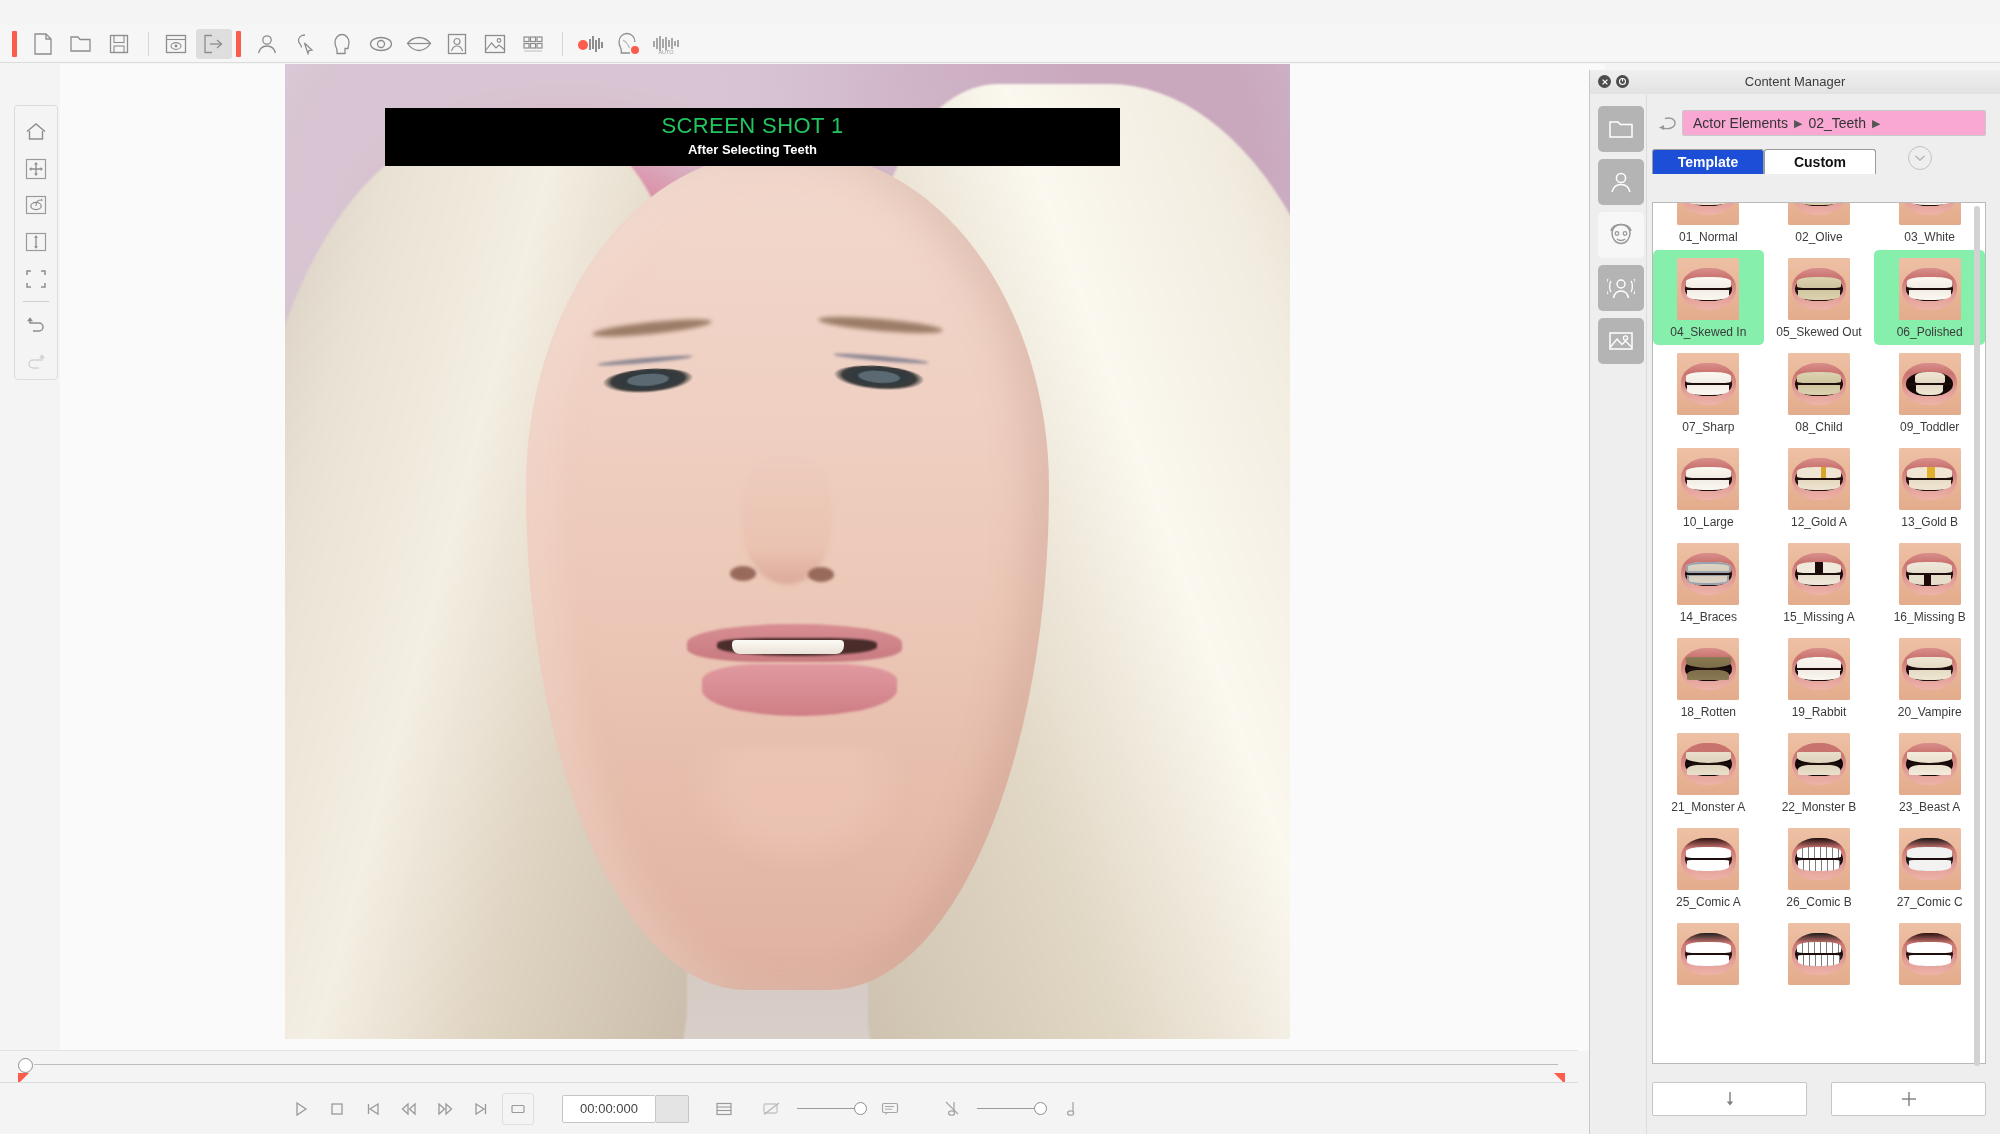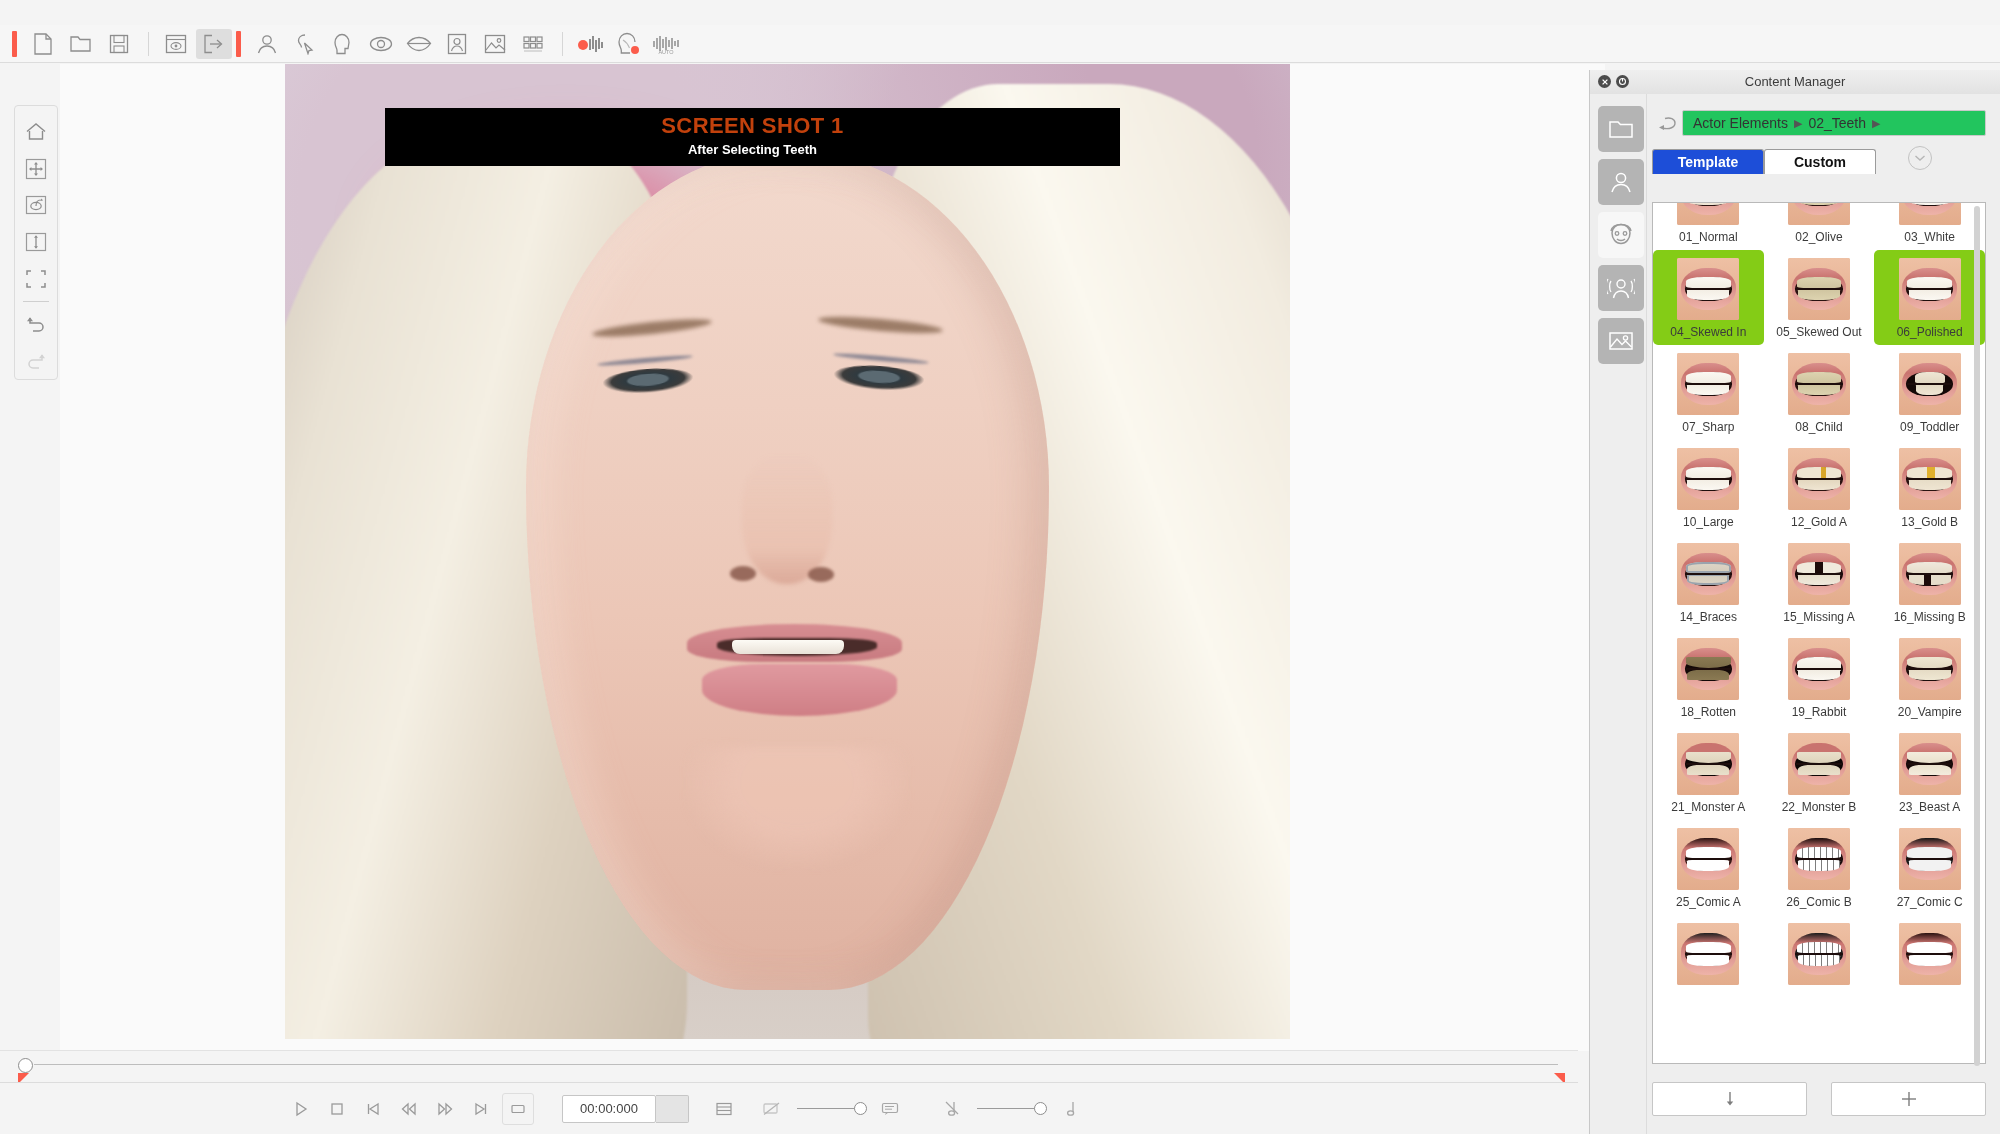--- a/index.html
+++ b/index.html
@@ -131,21 +131,21 @@
   .chin{
     position:absolute;left:40%;top:70%;width:220px;height:120px;
     background:radial-gradient(ellipse at 50% 30%,rgba(240,200,185,.55) 0 40%,rgba(240,200,185,0) 75%);
     filter:blur(4px);
   }
 
   .banner{
     position:absolute;left:100px;top:44px;width:735px;height:58px;
     background:#000;display:flex;flex-direction:column;align-items:center;justify-content:center;
   }
-  .banner .l1{color:#c2410c;font-size:22px;font-weight:bold;letter-spacing:.4px;line-height:25px;}
+  .banner .l1{color:#22c55e;font-size:22px;font-weight:normal;letter-spacing:.4px;line-height:25px;}
   .banner .l2{color:#fff;font-size:13px;font-weight:bold;line-height:24px;}
 
   
   .tlstrip{
     position:absolute;left:0;bottom:51px;width:1578px;height:32px;
     background:#f4f4f4;border-top:1px solid #e2e2e2;
   }
   .tl-line{position:absolute;left:34px;top:13px;width:1524px;height:1px;background:#bdbdbd;}
   .tl-knob{
     position:absolute;left:18px;top:7px;width:13px;height:13px;border-radius:50%;
@@ -197,21 +197,21 @@
   .cmtab{
     width:46px;height:46px;border-radius:5px;background:#b4b4b4;
     display:flex;align-items:center;justify-content:center;
   }
   .cmtab.sel{background:#f7f7f7;}
 
   .cm-main{position:absolute;left:62px;top:8px;right:0;bottom:0;}
   .bcrow{display:flex;align-items:center;height:30px;margin-top:6px;}
   .backbtn{width:30px;height:26px;display:flex;align-items:center;justify-content:center;}
   .bcbox{
-    flex:1;margin-right:14px;height:26px;background:#22c55e;border:1px solid #c9c9c9;border-radius:2px;
+    flex:1;margin-right:14px;height:26px;background:#f9a8d4;border:1px solid #c9c9c9;border-radius:2px;
     display:flex;align-items:center;padding-left:10px;font-size:14px;color:#333;gap:6px;box-sizing:border-box;
   }
   .bcarrow{color:#555;font-size:11px;}
 
   .tabsrow{display:flex;align-items:flex-end;height:28px;margin-top:8px;position:relative;}
   .ctab{
     width:112px;height:25px;display:flex;align-items:center;justify-content:center;
     font-size:14px;font-weight:bold;border:1px solid #9b9b9b;border-bottom:none;
     border-radius:3px 3px 0 0;box-sizing:border-box;
   }
@@ -227,21 +227,21 @@
     background:#fff;border:1px solid #b9b9b9;overflow:hidden;
   }
   .grid{
     position:absolute;left:0;top:-48px;width:100%;
     display:grid;grid-template-columns:repeat(3,1fr);
   }
   .cell{
     display:flex;flex-direction:column;align-items:center;justify-content:flex-end;
     padding:8px 0 6px 0;border-radius:5px;
   }
-  .cell.sel{background:#84cc16;}
+  .cell.sel{background:#86efac;}
   .thumb{
     width:62px;height:62px;border-radius:2px;overflow:hidden;position:relative;
     background:#e8b79a;
   }
   .clabel{font-size:12px;color:#3b3b3b;margin-top:5px;white-space:nowrap;}
 
   
   .m-skin{position:absolute;inset:0;background:linear-gradient(180deg,#eec0a4,#e3ac8c);}
   .m-lips{
     position:absolute;left:6%;top:16%;width:88%;height:68%;

